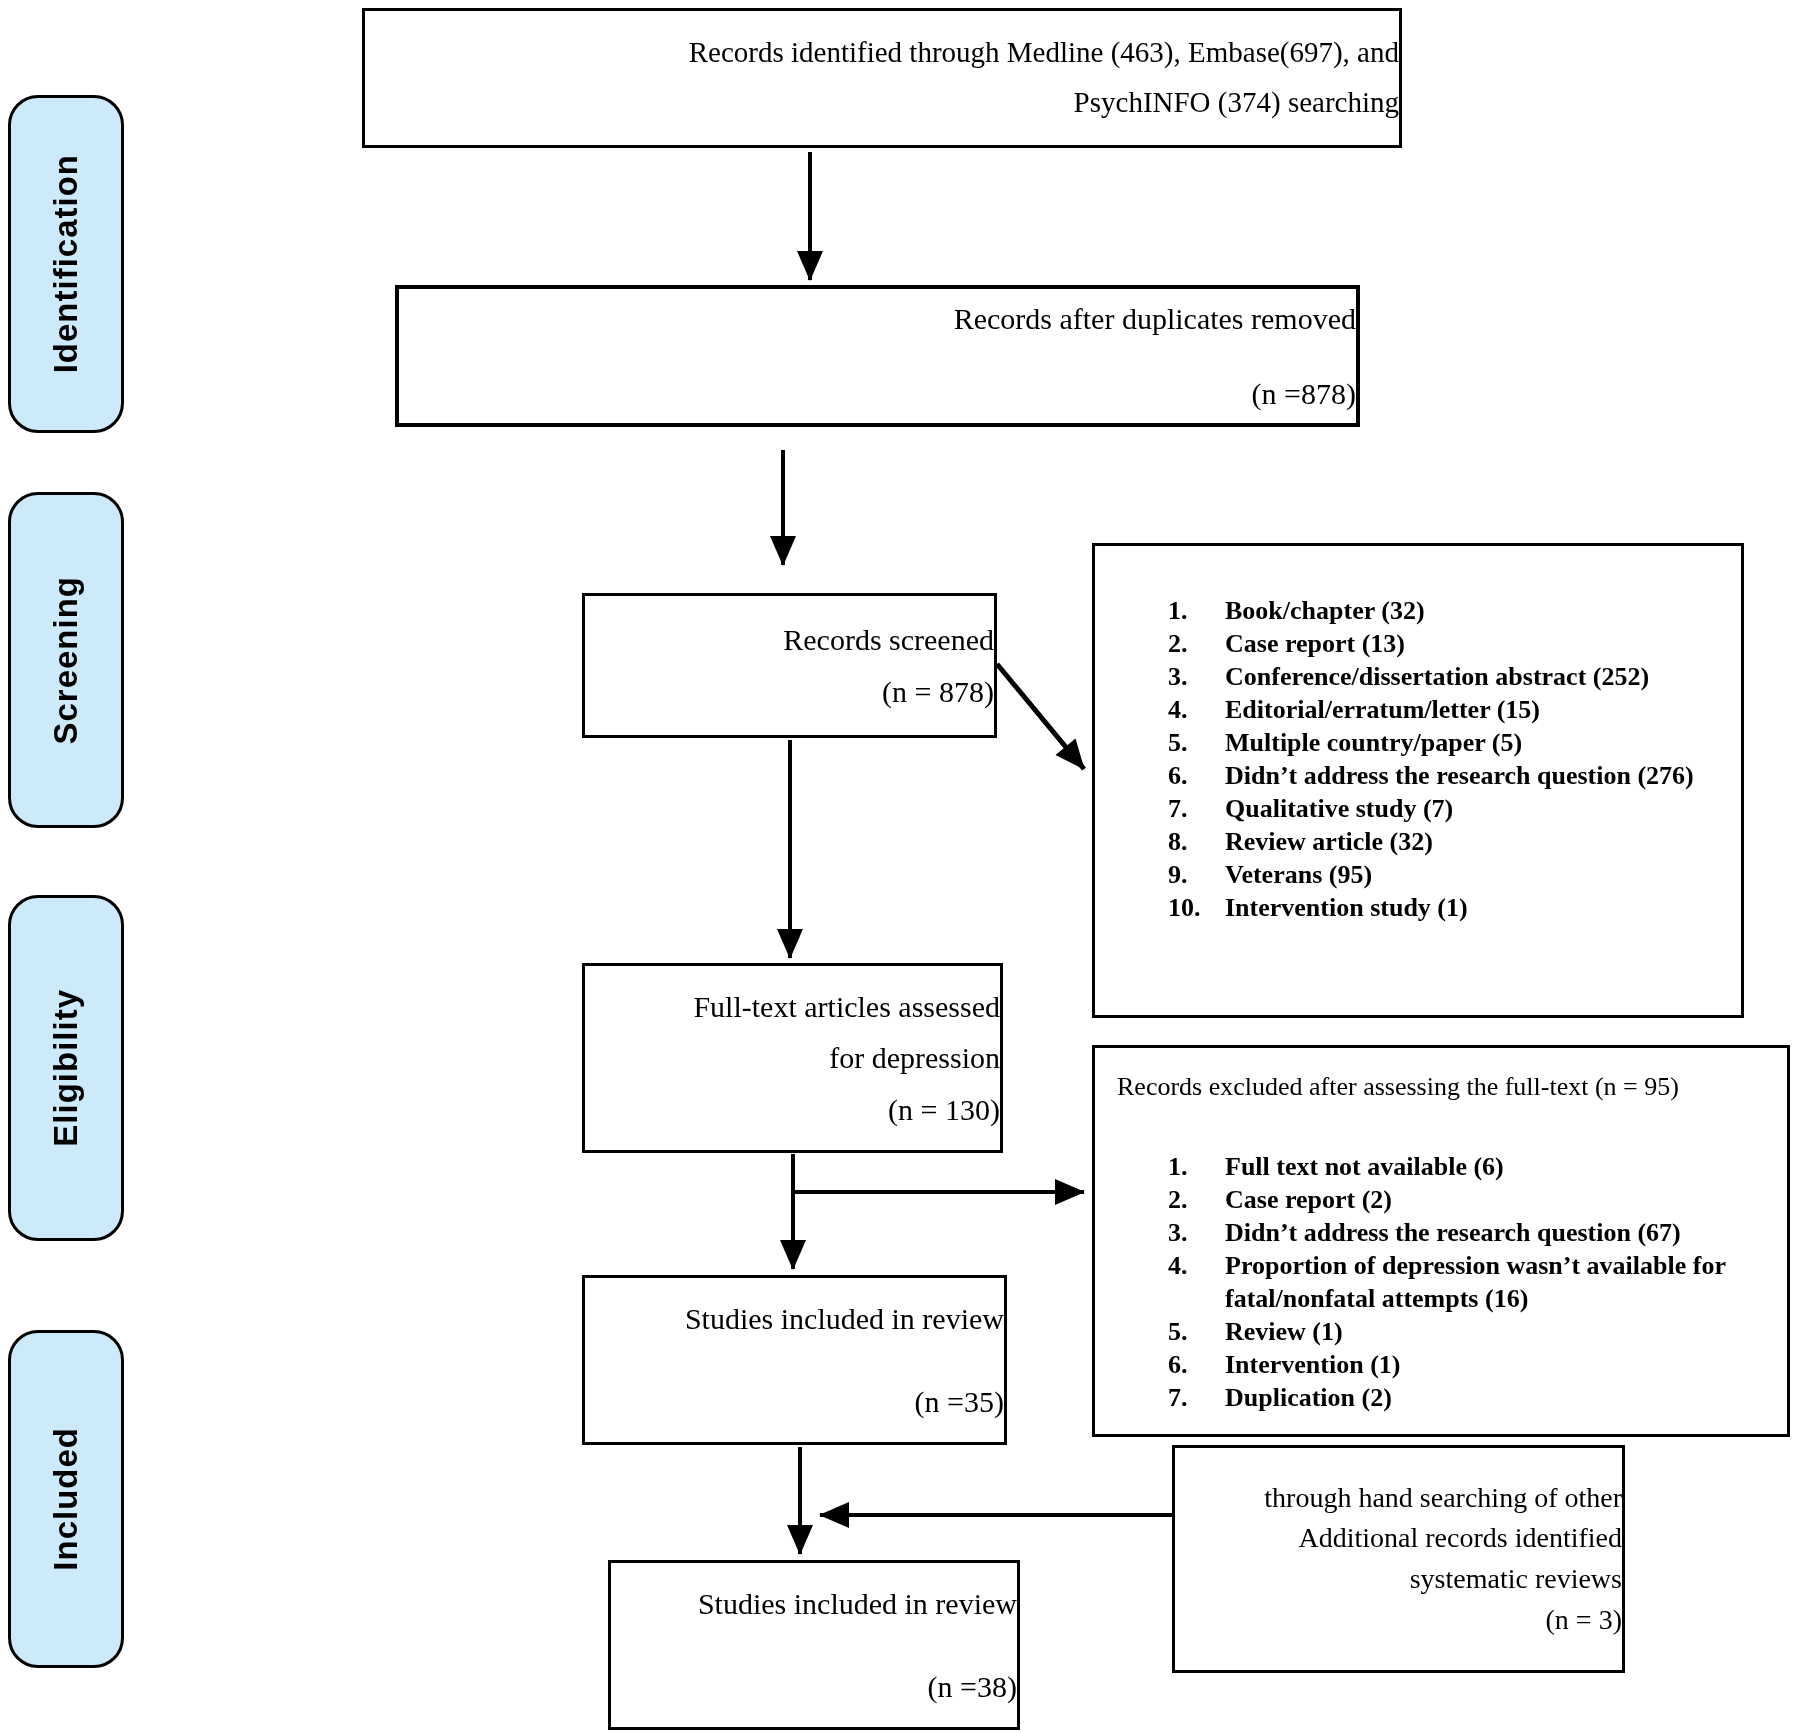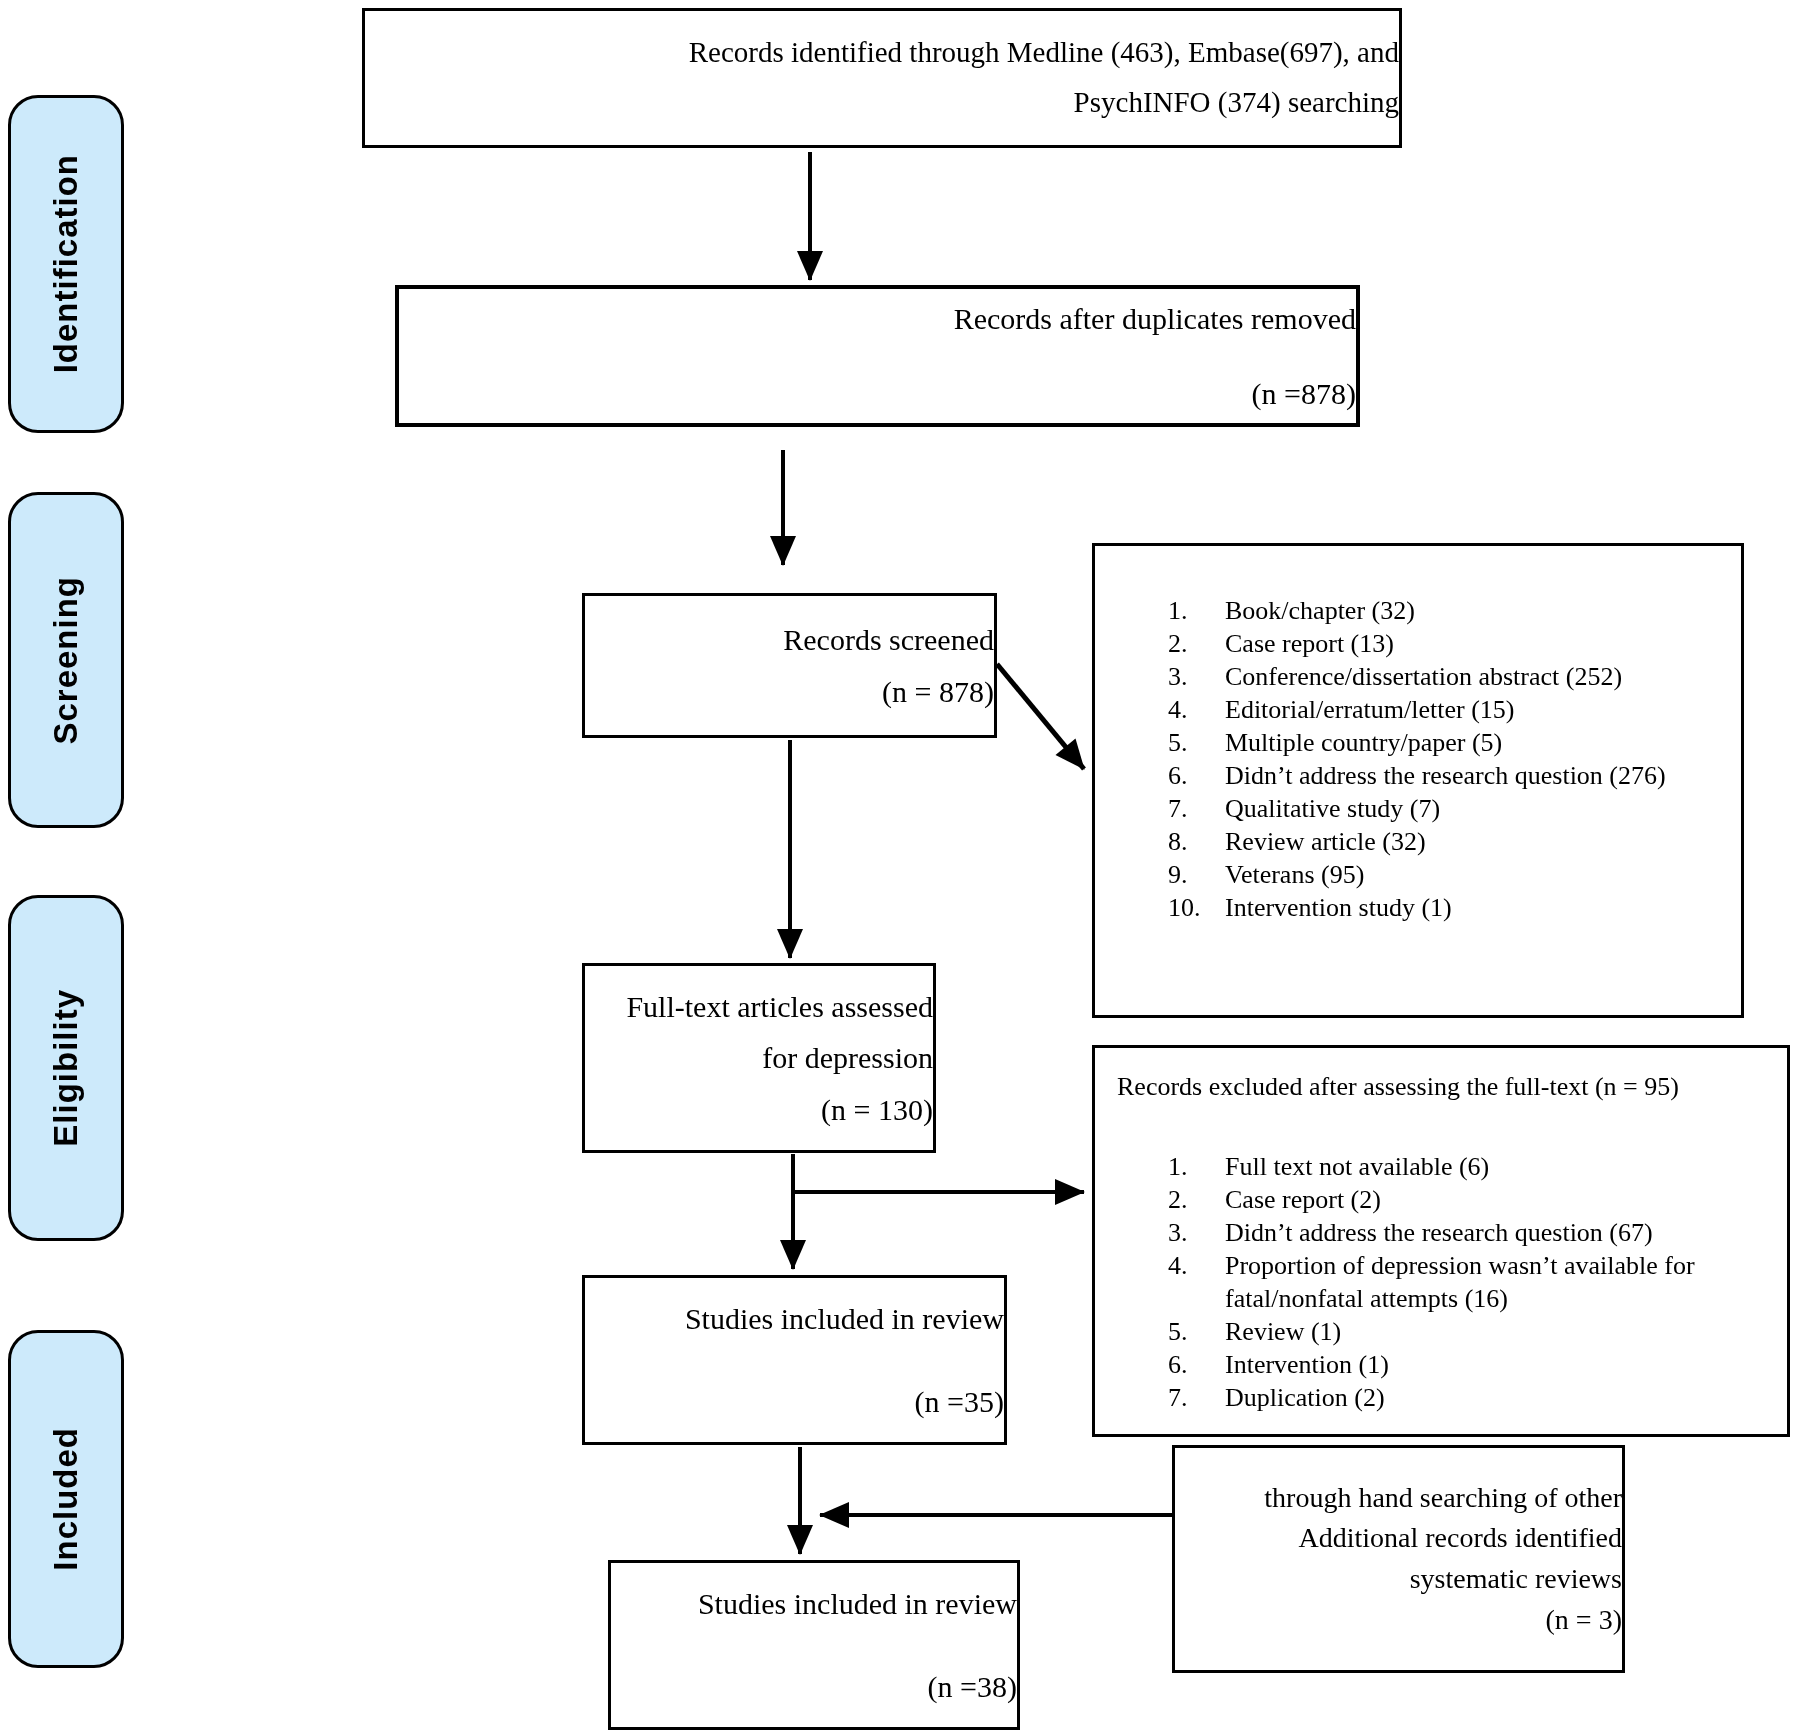--- a/index.html
+++ b/index.html
@@ -37,21 +37,21 @@
   
   .panel {
     position:absolute; background:#ffffff; border:3px solid #000;
     box-sizing:border-box; font-size:26px; line-height:1.3;
     padding:16px 18px 10px 18px; text-align:left;
   }
   .panel-title { text-align:center; padding:0 30px; }
   .panel-title.left { text-align:left; padding:6px 4px 0 4px; }
   .panel ol {
     list-style:none; counter-reset:n;
-    margin:32px 0 0 0; padding:0 0 0 55px;
+    margin:32px 0 0 0; padding:0 0 0 55px;font-weight:bold;
   }
   .panel ol.tight { margin-top:46px; }
   .panel li { counter-increment:n; display:flex; line-height:1.27; }
   .panel li::before { content:counter(n) "."; flex:0 0 57px; }
 
   svg.arrows { position:absolute; left:0; top:0; }
 </style>
 </head>
 <body>
 
@@ -94,21 +94,21 @@
   <div class="fbox" style="left:395px; top:285px; width:965px; height:142px; border-width:4px;gap:23px;">
     <div>Records after duplicates removed</div>
     <div>(n =878)</div>
   </div>
 
   <div class="fbox" style="left:582px; top:593px; width:415px; height:145px;">
     <div>Records screened</div>
     <div>(n = 878)</div>
   </div>
 
-  <div class="fbox" style="left:582px; top:963px; width:354px; height:190px;">
+  <div class="fbox" style="left:582px; top:963px; width:421px; height:190px;">
     <div>Full-text articles assessed</div>
     <div>for depression</div>
     <div>(n = 130)</div>
   </div>
 
   <div class="fbox gap2" style="left:582px; top:1275px; width:425px; height:170px;">
     <div>Studies included in review</div>
     <div>(n =35)</div>
   </div>
 

